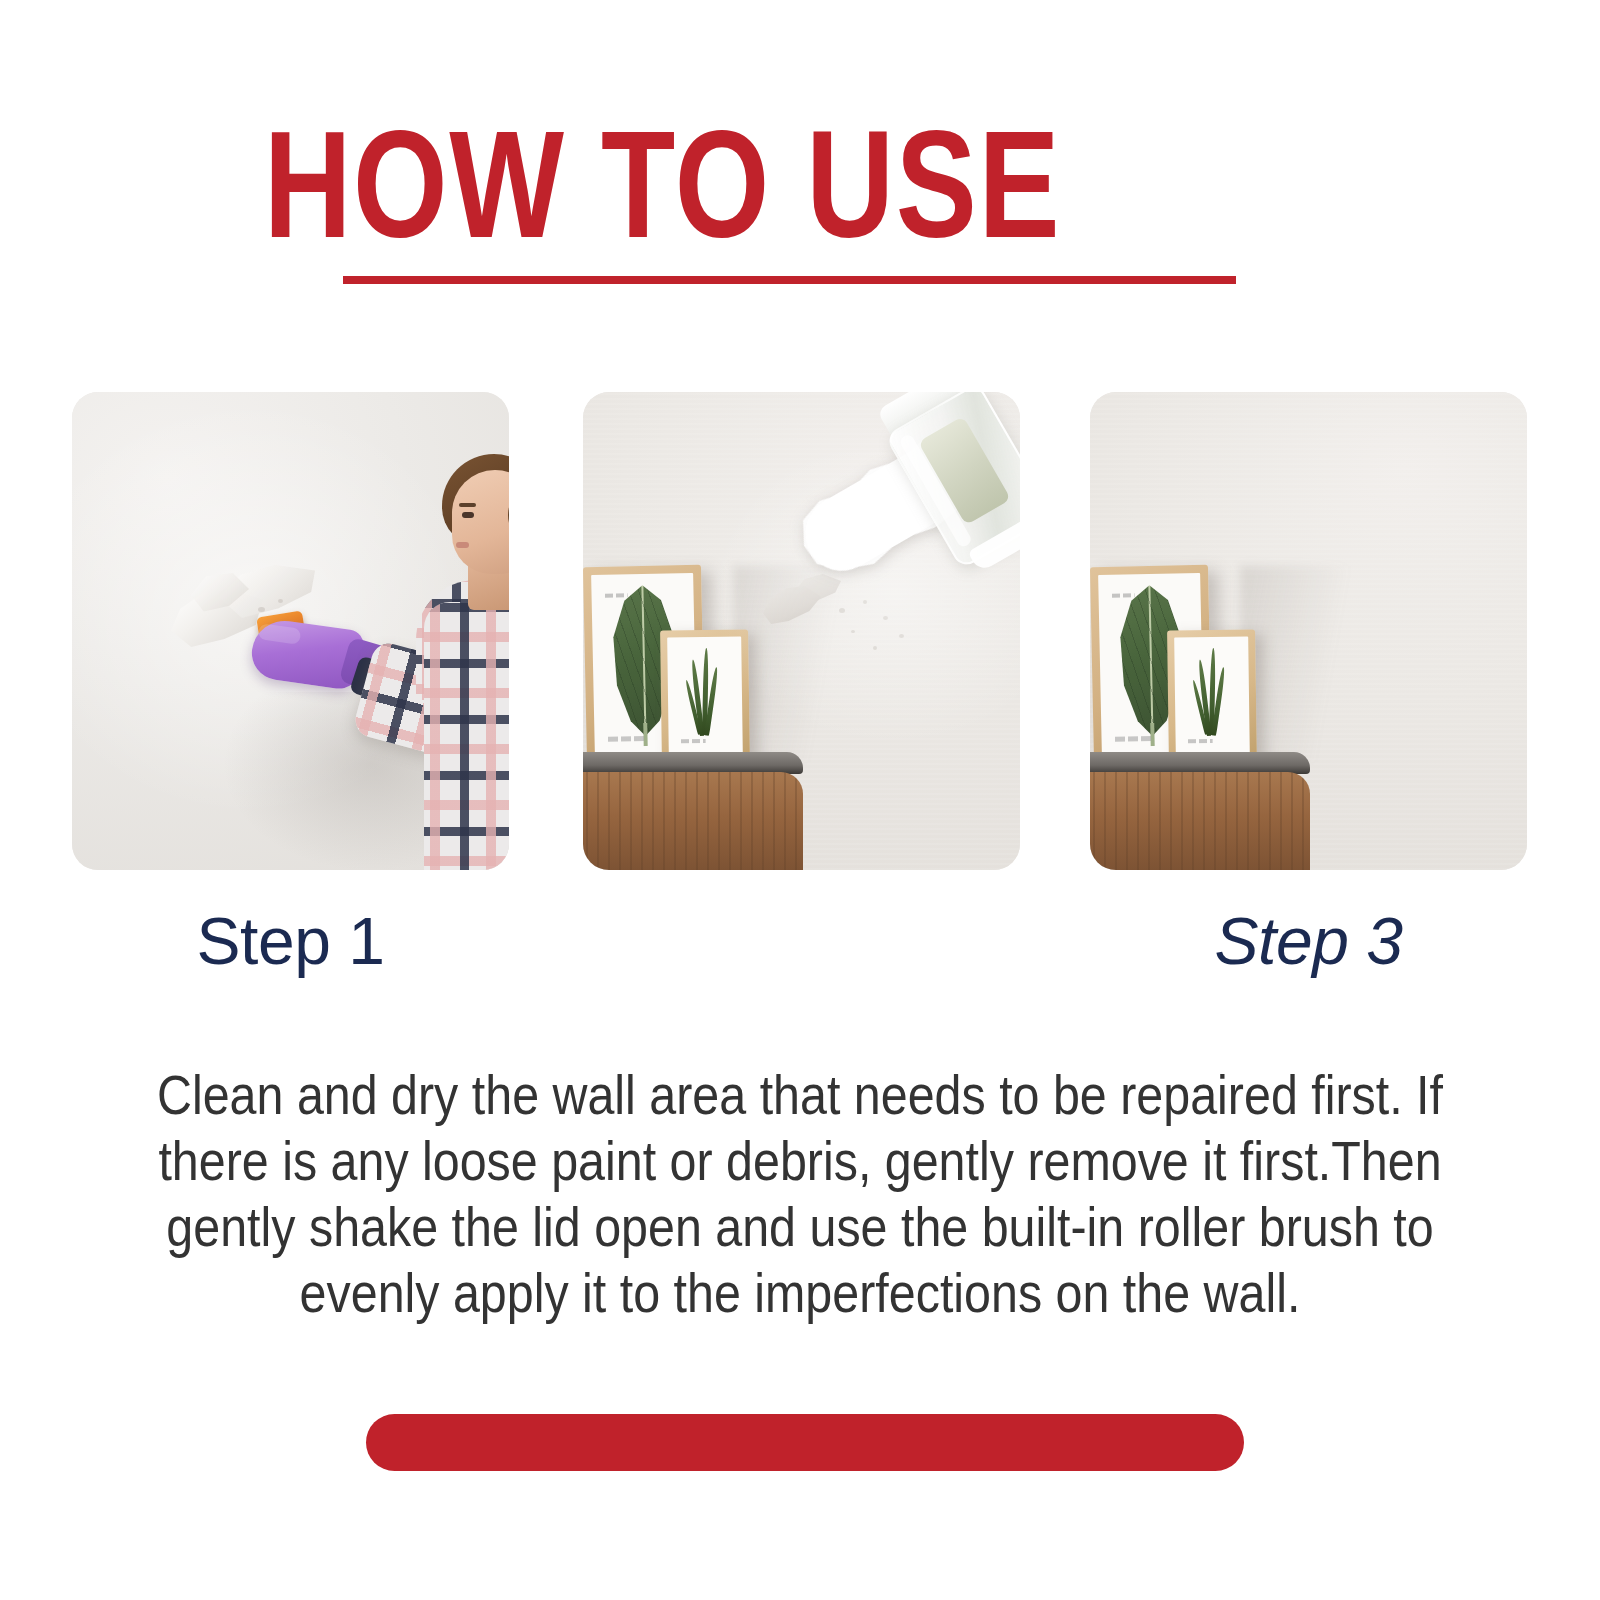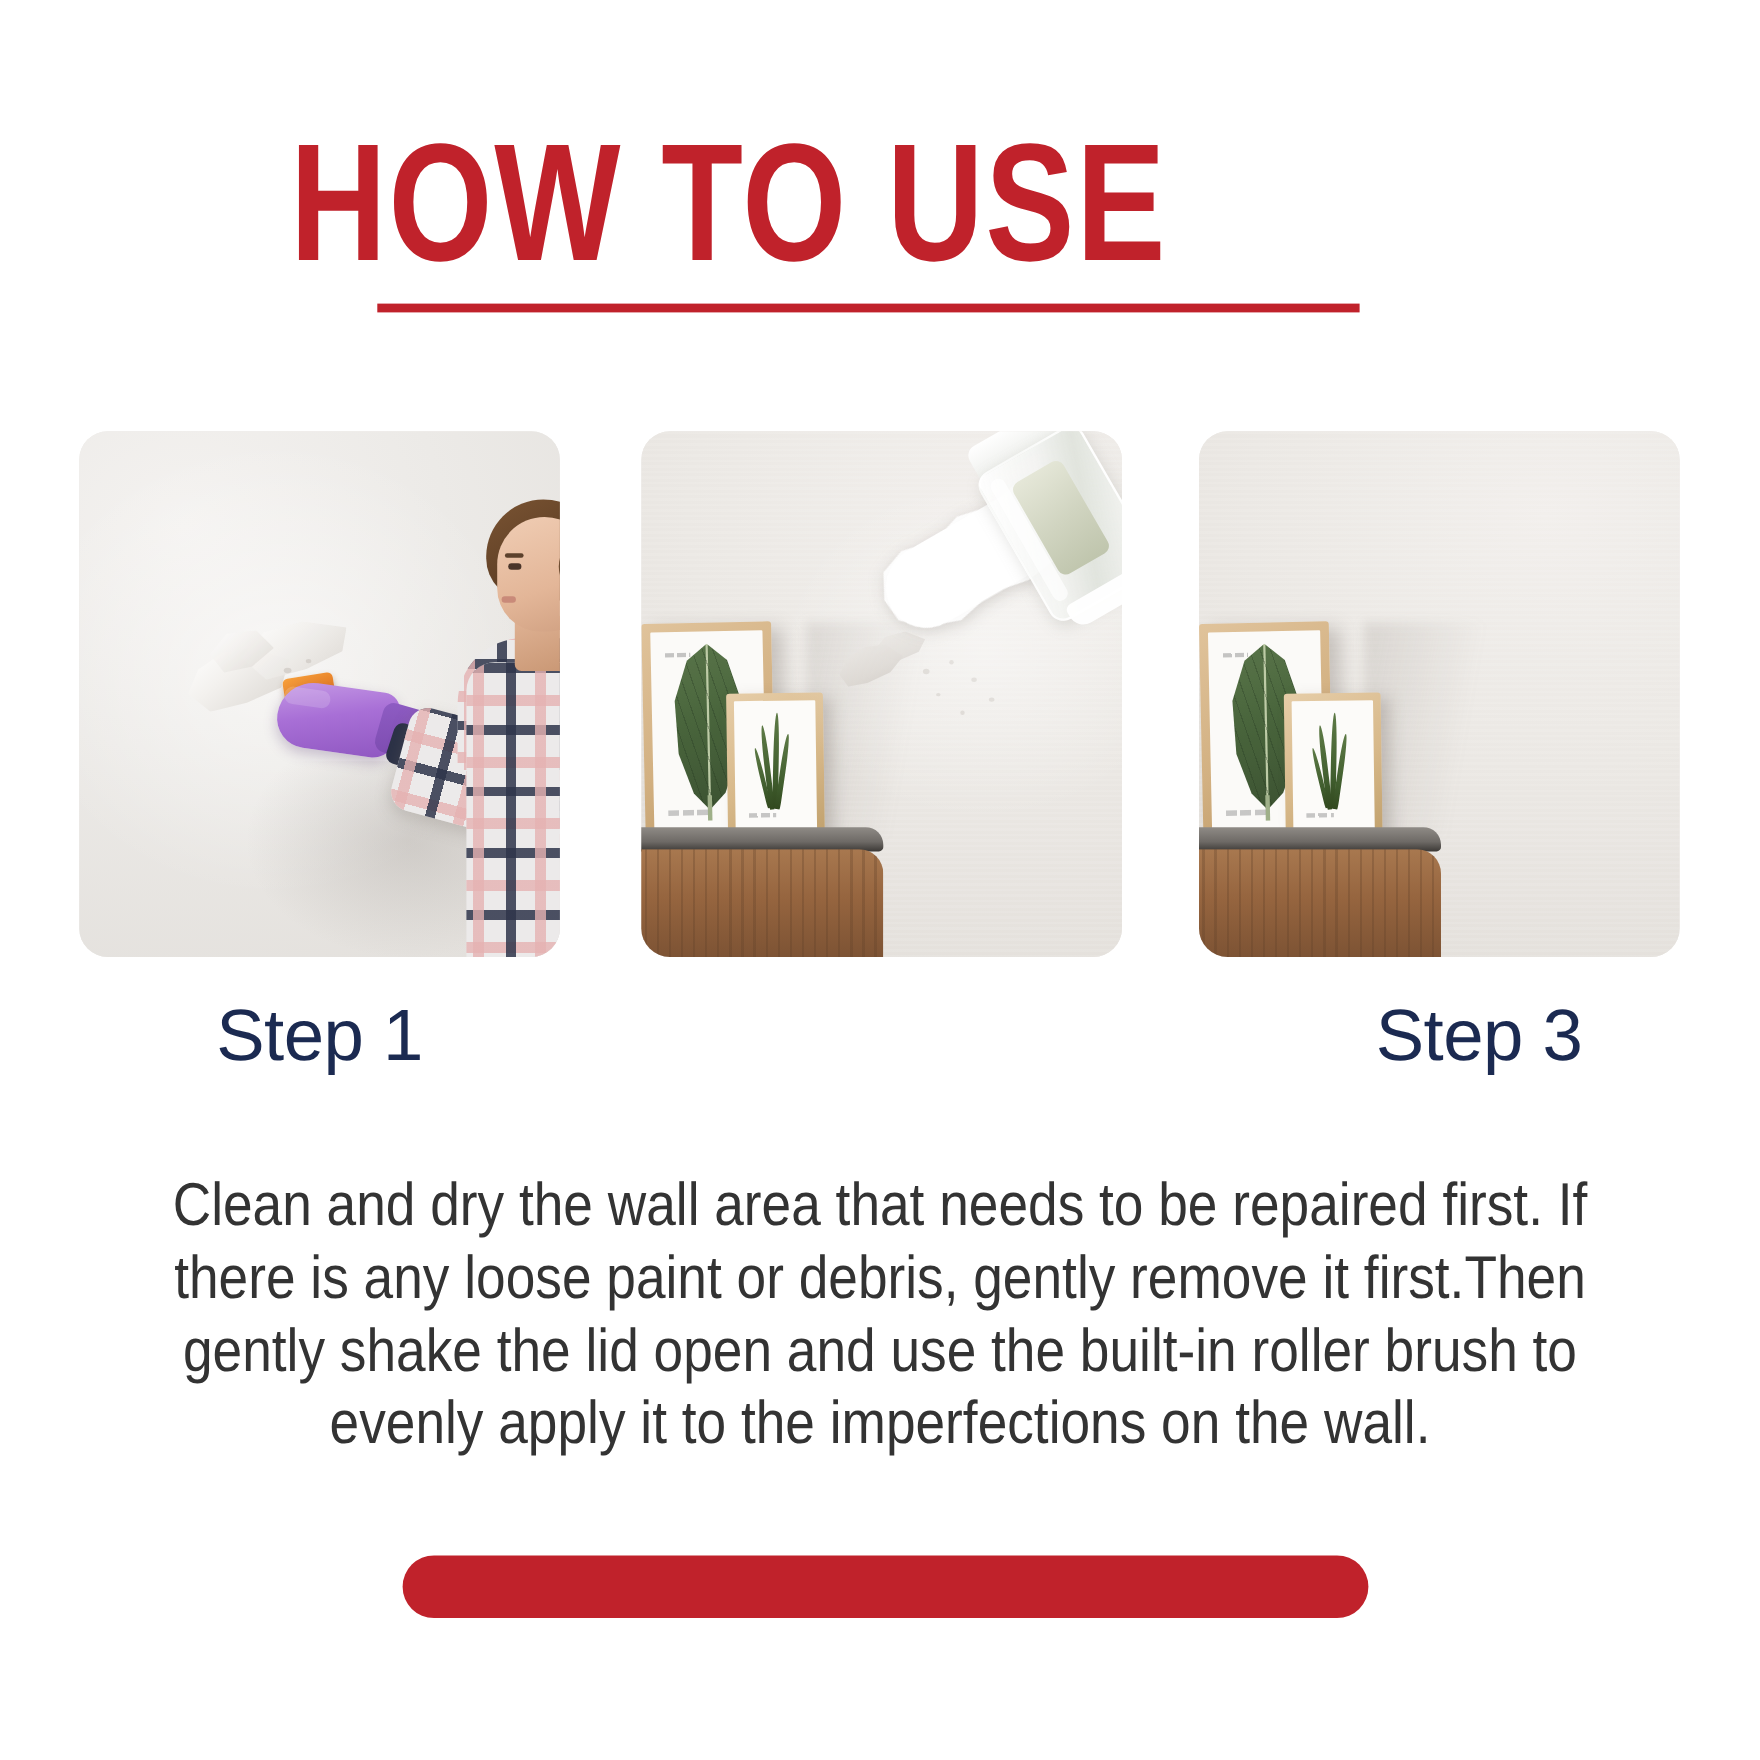--- a/index.html
+++ b/index.html
@@ -390,21 +390,21 @@
     text-align:center;
     font-family:"Liberation Sans", sans-serif;
     font-weight:400;
     font-size:66px;
     line-height:86px;
     color:#1b2a51;
     letter-spacing:-0.5px;
   }
   .lbl-1{left:72px;}
   .lbl-2{left:583px;}
-  .lbl-3{left:1126px;}
+  .lbl-3{left:1090px;font-style:italic;}
 
   
   .body-copy{
     position:absolute;left:55px;top:1062px;
     width:1490px;
     text-align:center;
     font-family:"Liberation Sans", sans-serif;
     font-weight:400;
     font-size:55px;
     line-height:66px;

